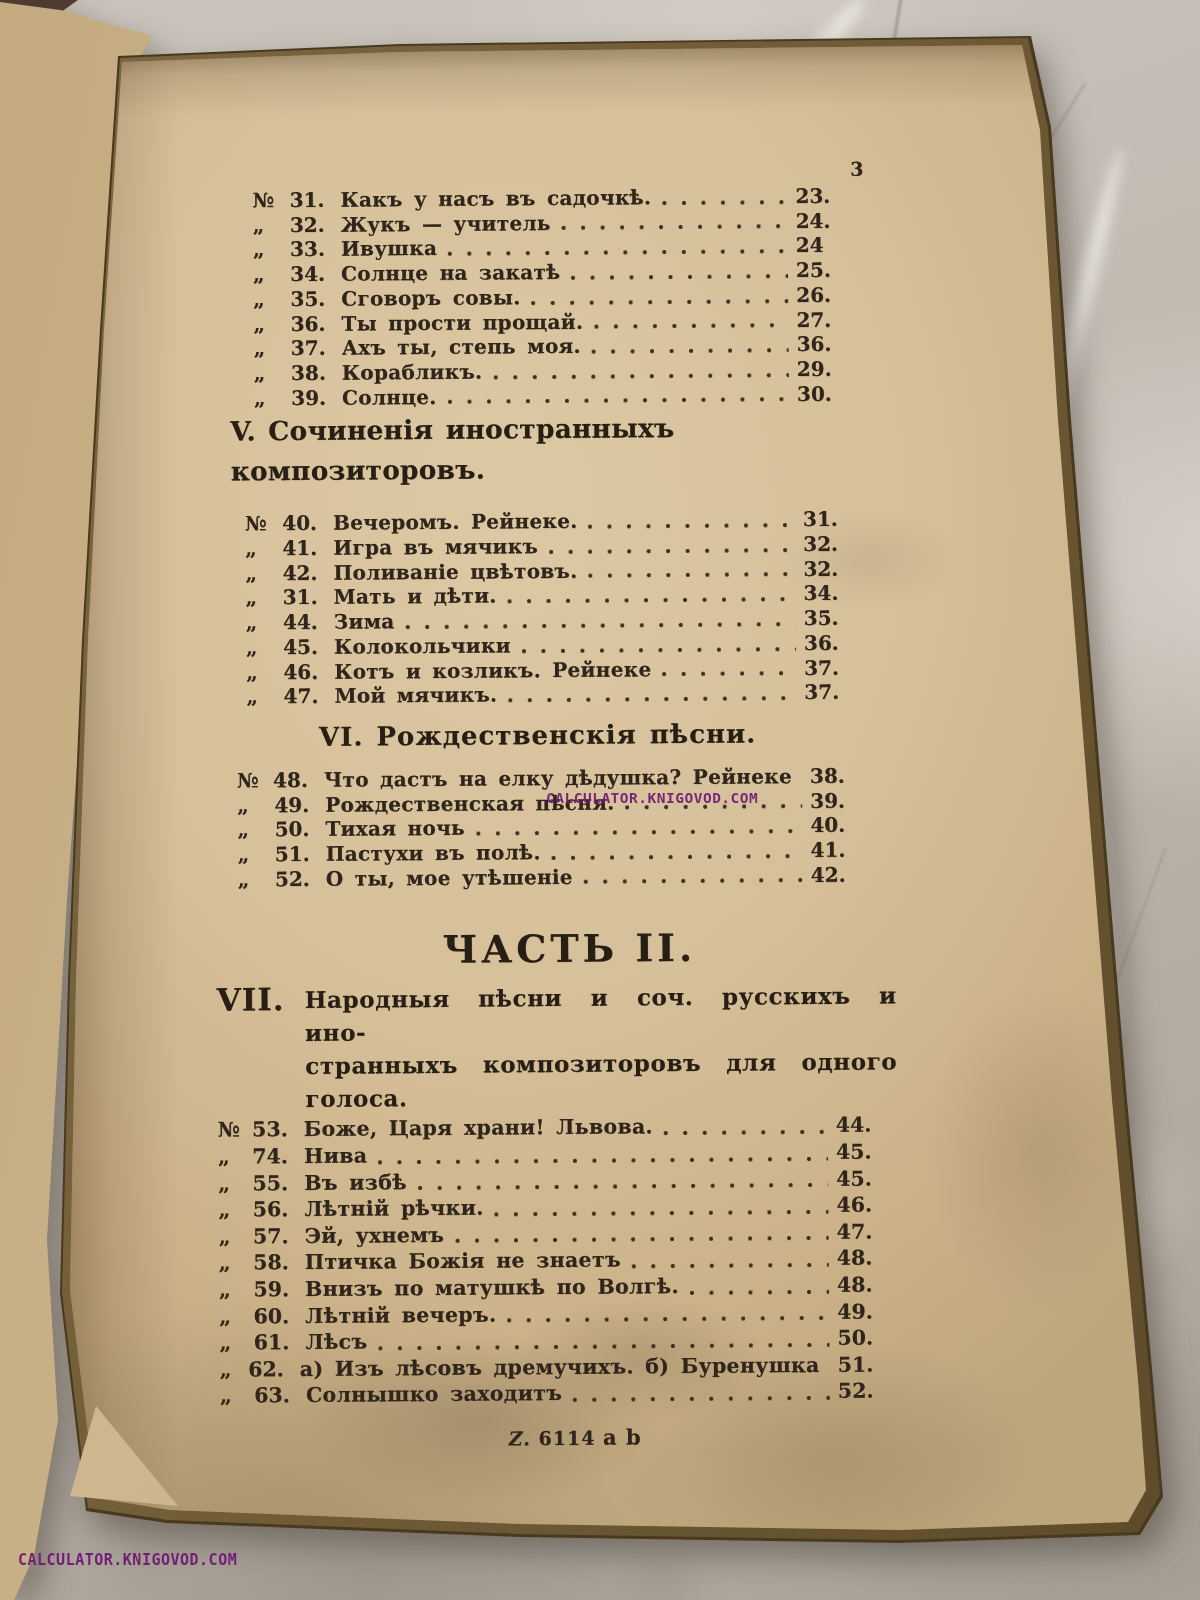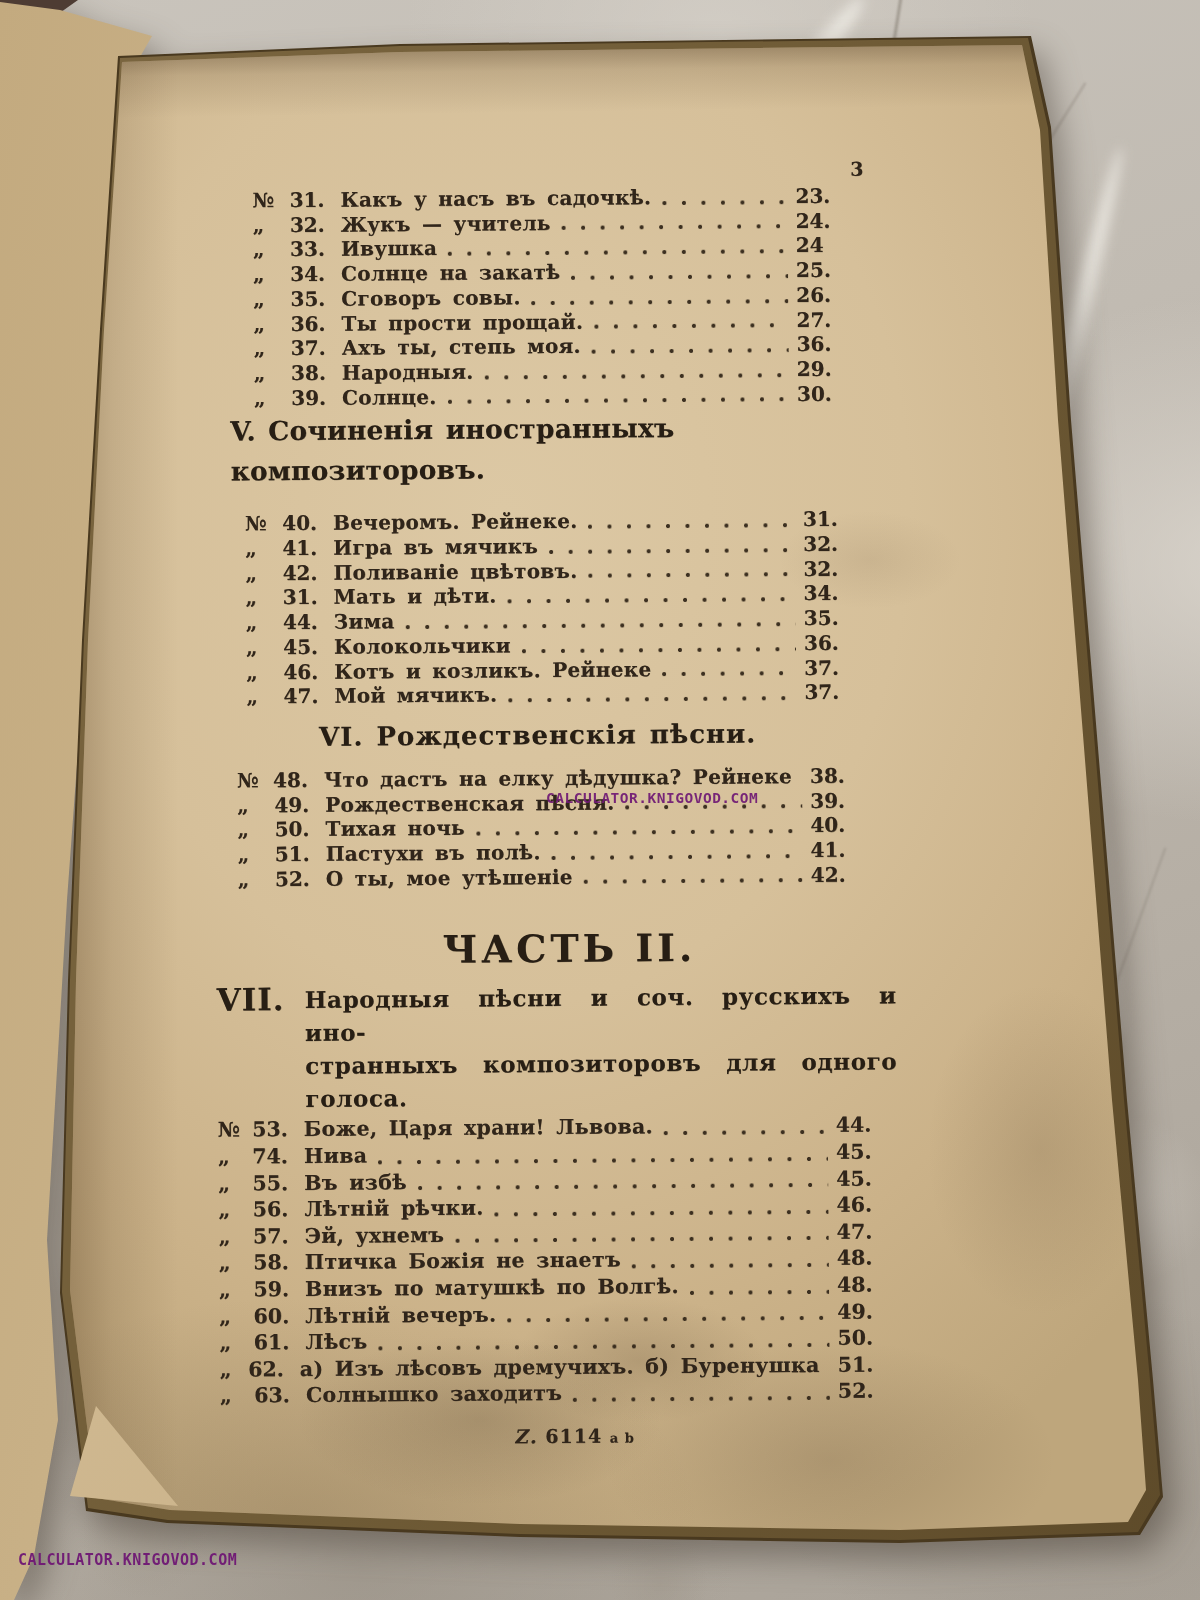--- a/index.html
+++ b/index.html
@@ -79,21 +79,21 @@
   .s7-head{display:flex;margin-top:8px;margin-left:8px;color:#271e14;}
   .s7-num{font-size:31px;width:88px;line-height:33px;letter-spacing:1px;}
   .s7-lines{width:592px;}
   .s7-line{display:block;line-height:33px;font-size:23px;letter-spacing:.6px;word-spacing:6px;
     text-align:justify;text-align-last:justify;}
   .s7{margin-top:1px;margin-left:8px;width:664px;}
   .s7 .row{line-height:26.6px;font-size:20.5px;}
   .s7 .mark{width:28px;}
   .plate{margin-top:18px;text-align:center;transform:translateX(18px);font-size:19px;letter-spacing:1px;}
   .plate .z{font-style:italic;}
-  .plate .suffix{font-size:13px;}
+  .plate .suffix{font-size:21px;}
   
   .wm{position:absolute;font-family:"DejaVu Sans Mono","Liberation Mono",monospace;color:#701a75;
     font-weight:bold;letter-spacing:.5px;}
   .wm-center{left:546px;top:790px;font-size:14.5px;opacity:.93;}
   .wm-bottom{left:18px;top:1551px;font-size:15px;opacity:.97;}
 </style>
 </head>
 <body>
 
 <div class="scene">
@@ -178,21 +178,21 @@
           <span class="mark">„</span>
           <span class="num">37.</span>
           <span class="title">Ахъ ты, степь моя.</span>
           <span class="leader"></span>
           <span class="pg">36.</span>
         </div>
 
         <div class="row">
           <span class="mark">„</span>
           <span class="num">38.</span>
-          <span class="title">Народныя.</span>
+          <span class="title">Корабликъ.</span>
           <span class="leader"></span>
           <span class="pg">29.</span>
         </div>
 
         <div class="row">
           <span class="mark">„</span>
           <span class="num">39.</span>
           <span class="title">Солнце.</span>
           <span class="leader"></span>
           <span class="pg">30.</span>

